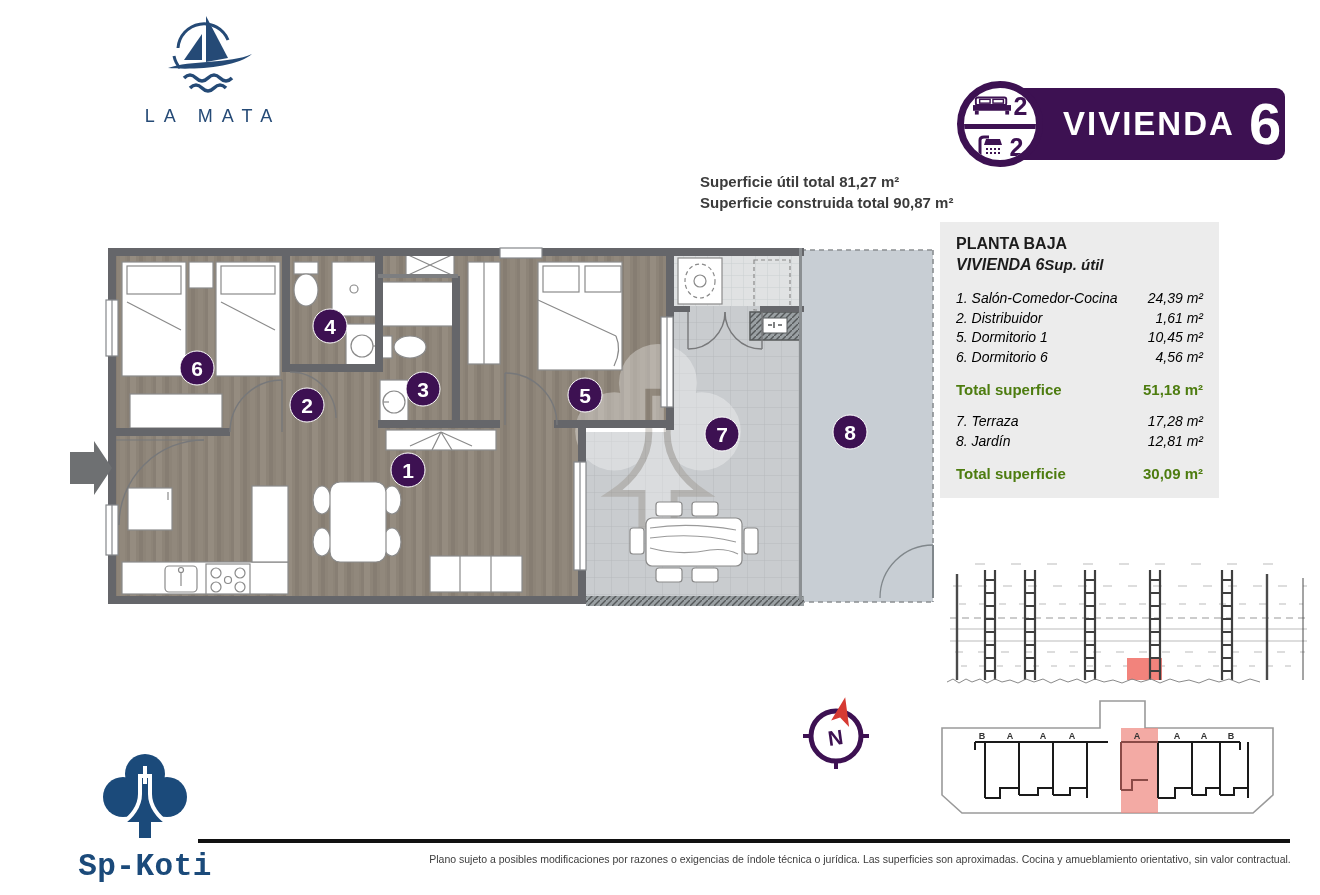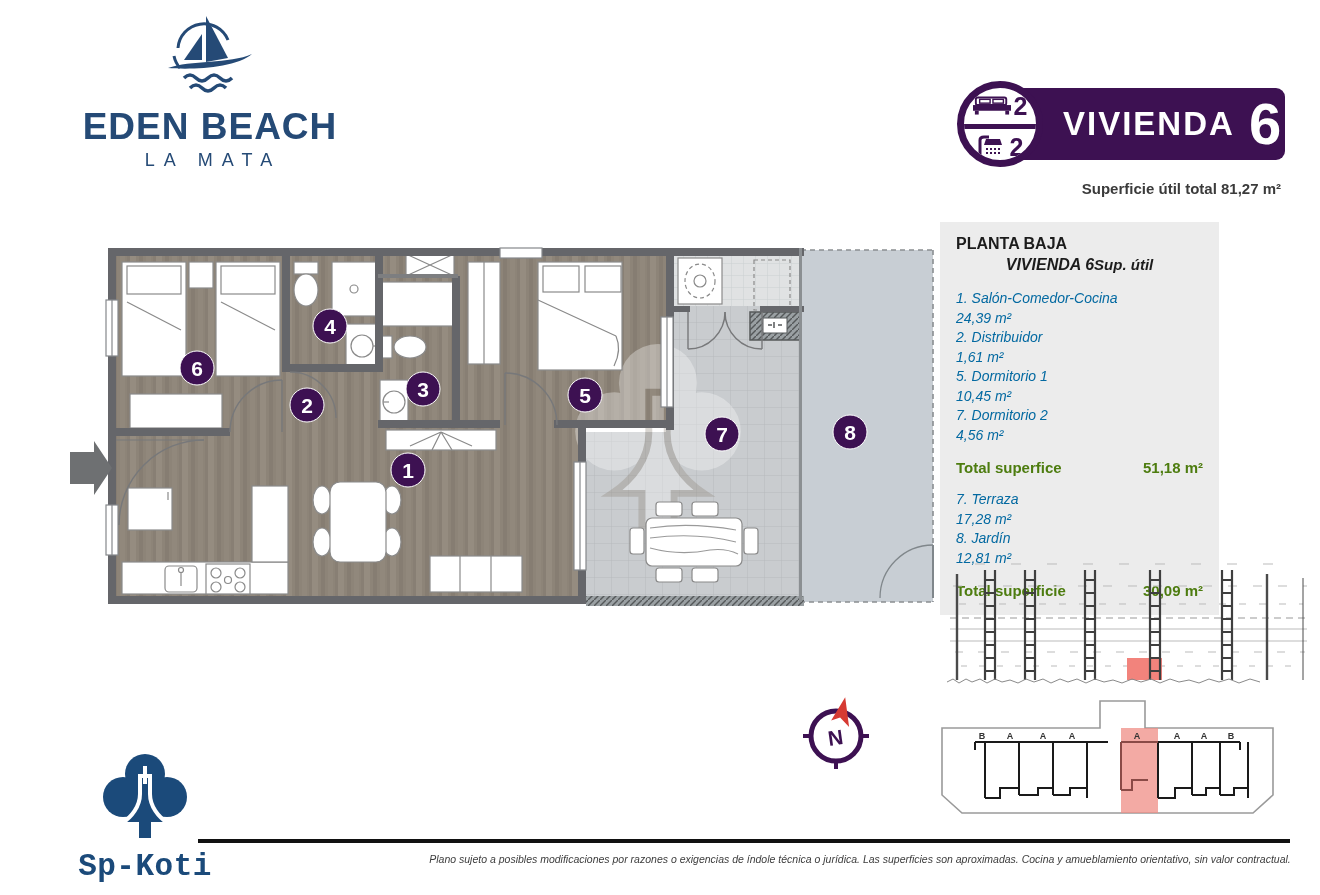--- a/index.html
+++ b/index.html
@@ -16,56 +16,55 @@
          display:flex;align-items:center;padding-left:78px;box-sizing:border-box;}
   .badge-title{color:#fff;font-size:33px;font-weight:bold;letter-spacing:2px;}
   .badge-num{color:#fff;font-size:58px;font-weight:bold;margin-left:14px;line-height:1;}
   .badge-circle{position:absolute;left:-28px;top:-7px;width:86px;height:86px;background:#fff;
                 border:7px solid #3d1152;border-radius:50%;box-sizing:border-box;overflow:hidden;}
   .bc-row{display:flex;align-items:center;justify-content:center;height:36px;gap:3px;}
   .bc-div{height:5px;background:#3d1152;margin:0 -10px;}
   .bc-num{color:#3d1152;font-size:25px;font-weight:bold;}
 
   
-  .summary{left:700px;top:178px;width:581px;text-align:right;font-size:15px;font-weight:bold;color:#3b3b3b;line-height:21px;}
+  .summary{left:700px;top:171px;width:581px;font-size:15px;font-weight:bold;color:#3b3b3b;line-height:21px;}
 
   
   .rtable{left:940px;top:222px;width:279px;background:#ececec;box-sizing:border-box;padding:13px 16px 16px 16px;}
   .t-floor{font-size:16px;font-weight:bold;color:#1c1c1c;}
-  .t-head{display:flex;justify-content:center;font-size:16px;font-weight:bold;font-style:italic;color:#1c1c1c;margin-top:3px;}
+  .t-head{display:flex;justify-content:flex-start;font-size:16px;font-weight:bold;font-style:italic;color:#1c1c1c;margin-top:3px;}
   .t-head .col{font-size:15px;}
   .t-rows{margin-top:15px;}
-  .t-row{display:flex;justify-content:space-between;font-size:14px;font-style:italic;color:#0369a1;line-height:19.5px;flex-direction:column;}
+  .t-row{display:flex;justify-content:space-between;font-size:14px;font-style:italic;color:#000000;line-height:19.5px;}
   .t-total{display:flex;justify-content:space-between;font-size:15px;font-weight:bold;color:#4d7c0f;margin-top:14px;}
   .t-rows2{margin-top:14px;}
 
   
   .sep{left:198px;top:839px;width:1092px;height:4px;background:#111;}
-  .disclaimer{left:420px;top:853px;width:880px;text-align:center;font-size:10.5px;color:#3c3c3c;font-style:italic;}
+  .disclaimer{left:420px;top:853px;width:880px;text-align:center;font-size:10.5px;color:#3c3c3c;}
   .spkoti{left:70px;top:748px;width:150px;text-align:center;font-family:Liberation Mono, monospace;}
   .spkoti-label{font-size:31px;font-weight:bold;color:#1b4a7a;margin-top:0px;letter-spacing:0.5px;}
 
   svg text{font-family:"Liberation Sans",sans-serif;}
 </style>
 </head>
 <body>
 
 <div class="abs brand">
   <svg width="140" height="90" viewBox="0 0 140 90">
     <g fill="none" stroke="#254a76" stroke-width="3">
       <path d="M38,38 A26 26 0 0 1 88,30"></path>
       <path d="M34,46 A26 26 0 0 0 40,58"></path>
     </g>
     <path d="M66,52 L66,6 L88,48 Z" fill="#254a76"></path>
     <path d="M62,24 L62,50 L44,50 Z" fill="#254a76"></path>
     <path d="M28,58 C50,50 90,54 112,44 C96,58 52,60 28,58 Z" fill="#254a76"></path>
     <path d="M44,68 q6,-6 12,0 q6,6 12,0 q6,-6 12,0 q6,6 12,0" fill="none" stroke="#254a76" stroke-width="3.5"></path>
     <path d="M50,78 q6,-6 12,0 q6,6 12,0 q6,-6 12,0" fill="none" stroke="#254a76" stroke-width="3.5"></path>
   </svg>
-  <div class="brand-name">EDEN BEACH</div>
   <div class="brand-sub">LA MATA</div>
 </div>
 
 <div class="abs badge">
   <div class="badge-circle">
     <div class="bc-row">
       <svg width="38" height="20" viewBox="0 0 40 20">
         <rect x="3" y="1" width="32" height="8" rx="2" fill="none" stroke="#3d1152" stroke-width="2"></rect>
         <rect x="7" y="3" width="11" height="4" fill="#fff" stroke="#3d1152" stroke-width="1.5"></rect>
         <rect x="21" y="3" width="11" height="4" fill="#fff" stroke="#3d1152" stroke-width="1.5"></rect>
@@ -93,20 +92,21 @@
       </svg>
       <span class="bc-num">2</span>
     </div>
   </div>
   <span class="badge-title">VIVIENDA</span>
   <span class="badge-num">6</span>
 </div>
 
 <div class="abs summary">
   <div>Superficie útil total 81,27 m²</div>
+  <div>Superficie construida total 90,87 m²</div>
 </div>
 
 <div class="abs rtable">
   <div class="t-floor">PLANTA BAJA</div>
   <div class="t-head">
     <span>VIVIENDA 6</span>
     <span class="col">Sup. útil</span>
   </div>
   <div class="t-rows" id="rows1">
       <div class="t-row">
@@ -115,21 +115,21 @@
       </div>
       <div class="t-row">
         <span>2. Distribuidor</span>
         <span>1,61 m²</span>
       </div>
       <div class="t-row">
         <span>5. Dormitorio 1</span>
         <span>10,45 m²</span>
       </div>
       <div class="t-row">
-        <span>7. Dormitorio 2</span>
+        <span>6. Dormitorio 6</span>
         <span>4,56 m²</span>
       </div>
     </div>
   <div class="t-total">
     <span>Total superfice</span>
     <span>51,18 m²</span>
   </div>
   <div class="t-rows t-rows2" id="rows2">
       <div class="t-row">
         <span>7. Terraza</span>

